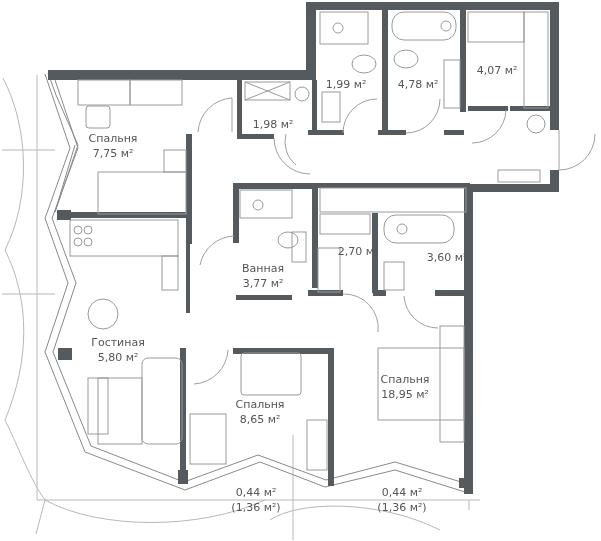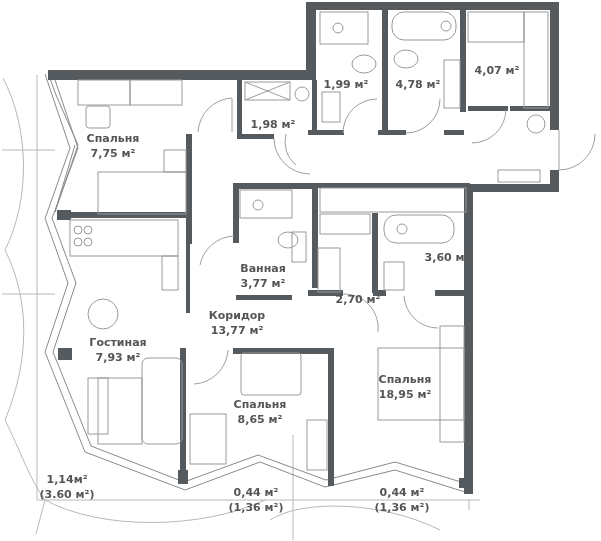--- a/index.html
+++ b/index.html
@@ -1,19 +1,19 @@
 <!DOCTYPE html>
 <html><head>
 <meta charset="utf-8">
 <style>
   html,body{margin:0;padding:0;background:#ffffff;}
   #plan{position:relative;width:601px;height:541px;overflow:hidden;background:#fff;font-family:"DejaVu Sans","Liberation Sans",sans-serif;color:#555;}
   svg{position:absolute;left:0;top:0;}
   .lbl{position:absolute;text-align:center;font-size:11px;line-height:15px;color:#555;white-space:nowrap;transform:translateX(-50%);}
-  .lbl span{display:block;font-weight:bold;}
+  .lbl span{display:block;}
 </style>
 </head>
 <body>
 
 <div id="plan">
   <svg width="601" height="541" viewBox="0 0 601 541">
 
     <g fill="none" stroke="#b8b8b8" stroke-width="1">
       <path d="M3,78 C30,130 30,200 5,250 C30,300 30,360 5,420 C20,450 30,480 45,500 L36,534"></path>
       <path d="M37,75 L37,500 L480,500"></path>
@@ -172,47 +172,39 @@
   <div class="lbl" style="left:418px;top:77px;">
     <span>4,78 м²</span>
   </div>
   <div class="lbl" style="left:497px;top:63px;">
     <span>4,07 м²</span>
   </div>
   <div class="lbl" style="left:263px;top:253px;margin-top:8px;">
     <span>Ванная</span>
     <span>3,77 м²</span>
   </div>
-  <div class="lbl" style="left:358px;top:244px;margin-top:48px;">
+  <div class="lbl" style="left:358px;top:244px;">
     <span>2,70 м²</span>
   </div>
   <div class="lbl" style="left:447px;top:250px;">
     <span>3,60 м²</span>
   </div>
-  <div class="lbl" style="left:237px;top:308px;">
-    <span>Коридор</span>
-    <span>13,77 м²</span>
-  </div>
   <div class="lbl" style="left:118px;top:335px;">
     <span>Гостиная</span>
-    <span>7,93 м²</span>
+    <span>5,80 м²</span>
   </div>
   <div class="lbl" style="left:260px;top:397px;">
     <span>Спальня</span>
     <span>8,65 м²</span>
   </div>
   <div class="lbl" style="left:405px;top:372px;">
     <span>Спальня</span>
     <span>18,95 м²</span>
   </div>
 
-  <div class="lbl" style="left:67px;top:472px;">
-    <span>1,14м²</span>
-    <span>(3.60 м²)</span>
-  </div>
   <div class="lbl" style="left:256px;top:485px;">
     <span>0,44 м²</span>
     <span>(1,36 м²)</span>
   </div>
   <div class="lbl" style="left:402px;top:485px;">
     <span>0,44 м²</span>
     <span>(1,36 м²)</span>
   </div>
 </div>
 

